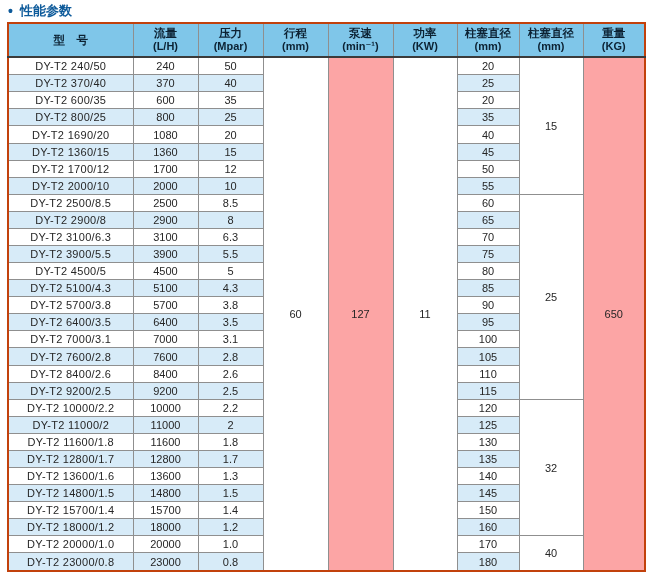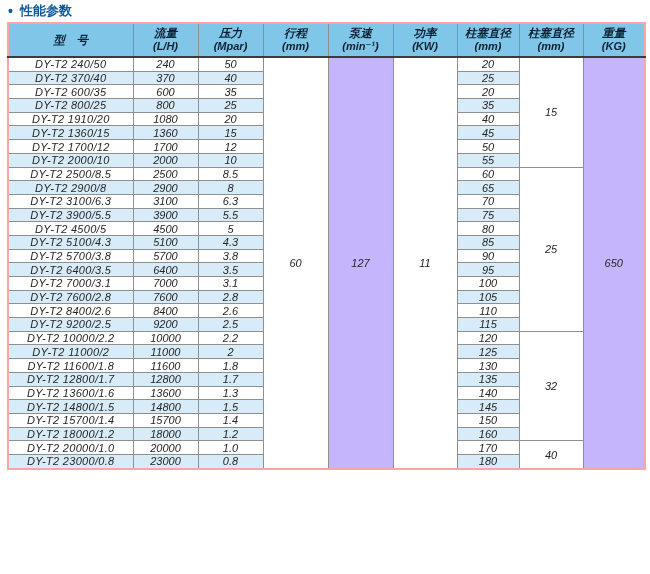--- a/index.html
+++ b/index.html
@@ -11,43 +11,42 @@
     overflow:hidden;
   }
   .title-bar{
     position:absolute;left:8px;top:2px;
     display:flex;align-items:center;gap:7px;
     color:#0d5a9a;font-weight:bold;font-size:13px;
   }
   .title-bar .bullet{font-size:14px;line-height:1;}
   table.spec{
     position:absolute;left:7px;top:22px;
-    width:637px;height:448px;
+    width:637px;height:550px;
     border-collapse:collapse;table-layout:fixed;
-    border:2px solid #fca5a5;
-    font-style:italic;
+    border:2px solid #c2410c;
   }
   table.spec th, table.spec td{
     border:1px solid #8f8f8f;
     padding:0;margin:0;
     text-align:center;vertical-align:middle;
     font-size:11px;color:#262626;
     overflow:hidden;white-space:nowrap;
   }
   table.spec thead th{
     background:#7fc6e9;
     color:#0c2233;font-weight:bold;font-size:11.5px;
     height:32px;line-height:1.25;
     border-bottom:2px solid #3b3b3b;
   }
   table.spec td.model{letter-spacing:0.3px;}
   tbody tr:nth-child(even) td.zebra{background:#d7ebf8;}
   tbody tr:nth-child(odd) td.zebra{background:#ffffff;}
   td.merged{background:#ffffff;font-size:11.5px;}
-  td.merged.blue{background:#c4b5fd;margin-left:19px;}
+  td.merged.blue{background:#fca5a5;margin-left:19px;}
   .hl2{font-size:11px;}
 </style>
 </head>
 <body>
 
 <div class="page">
   <div class="title-bar">
     <span class="bullet">•</span>
     <span>性能参数</span>
   </div>
@@ -127,21 +126,21 @@
           <td class="zebra">35</td>
           <td class="zebra">20</td>
         </tr>
         <tr>
           <td class="zebra model">DY-T2 800/25</td>
           <td class="zebra">800</td>
           <td class="zebra">25</td>
           <td class="zebra">35</td>
         </tr>
         <tr>
-          <td class="zebra model">DY-T2 1910/20</td>
+          <td class="zebra model">DY-T2 1690/20</td>
           <td class="zebra">1080</td>
           <td class="zebra">20</td>
           <td class="zebra">40</td>
         </tr>
         <tr>
           <td class="zebra model">DY-T2 1360/15</td>
           <td class="zebra">1360</td>
           <td class="zebra">15</td>
           <td class="zebra">45</td>
         </tr>

